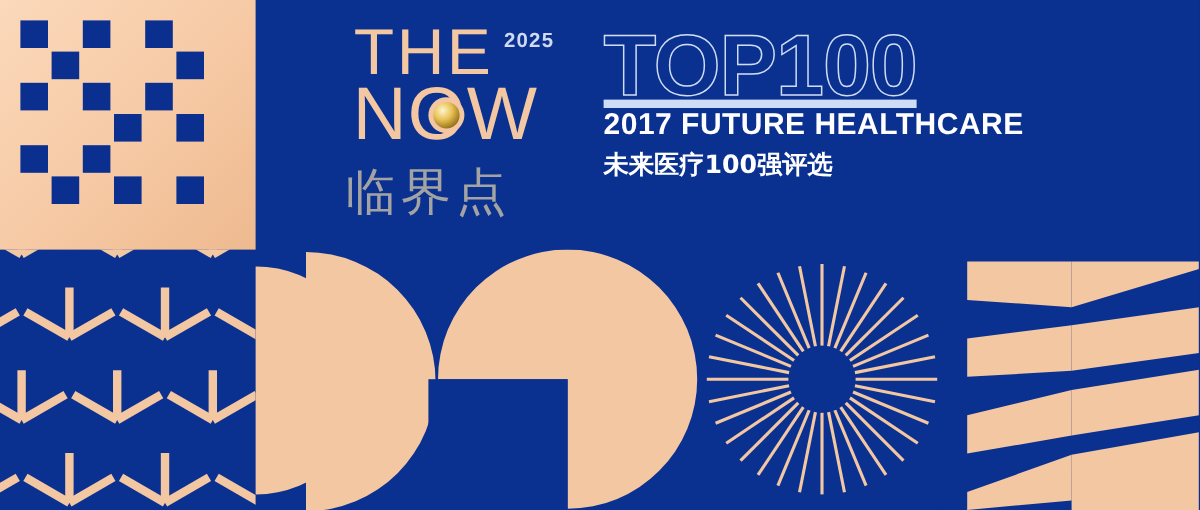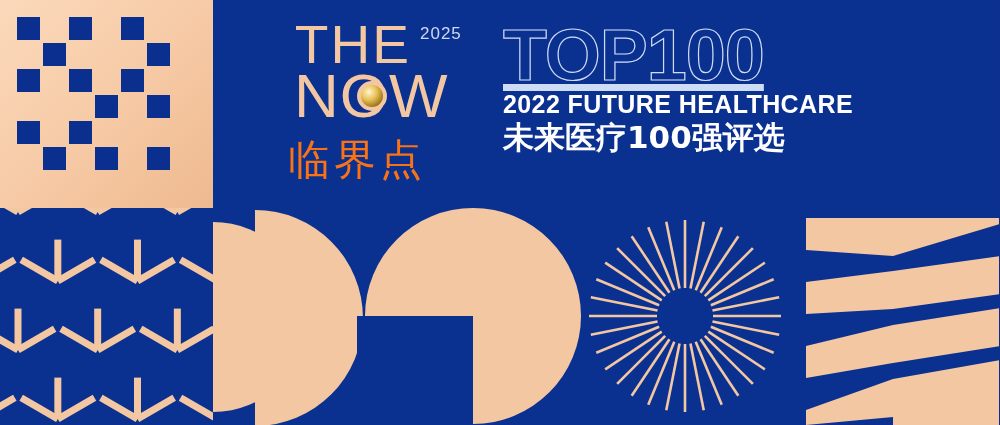--- a/index.html
+++ b/index.html
@@ -32,21 +32,21 @@
   #the-word{
     position:absolute;left:8px;top:6px;
     font-size:54px;line-height:48px;letter-spacing:2px;
     font-weight:400;color:#f4c7a3;
     -webkit-text-stroke:0px;
     font-family:"Liberation Sans",sans-serif;
     transform:scaleX(1.02);
   }
   #year-sup{
     position:absolute;left:132px;top:10px;
-    font-size:17px;letter-spacing:1px;color:#cfd9ef;font-weight:400;
+    font-size:17px;letter-spacing:1px;color:#cfd9ef;font-weight:700;
   }
   #now-row{position:relative;height:62px;}
   #now-word{
     position:absolute;left:6px;top:-4px;
     font-size:62px;line-height:60px;letter-spacing:1px;
     font-weight:400;color:#f4c7a3;
   }
   #orb{
     position:absolute;left:70px;top:12px;width:28px;height:28px;border-radius:50%;
     background:#f4c7a3;
@@ -54,21 +54,21 @@
   }
   #orb::after{
     content:"";position:absolute;left:3px;top:3px;width:22px;height:22px;border-radius:50%;
     background:radial-gradient(circle at 36% 32%, #fff4cf 0%, #e8c257 38%, #a07a1e 72%, #3d2e08 100%);
   }
   #cn-row{
     position:relative;margin-top:6px;
   }
   #cn-title{
     font-size:42px;line-height:44px;letter-spacing:4px;
-    color:#f97316;font-weight:400;
+    color:#a3a3a3;font-weight:400;
     font-family:"DejaVu Sans",sans-serif;
   }
 
   
   #head-block{
     position:absolute;left:503px;top:22px;width:460px;
   }
   #top100{
     font-size:72px;line-height:66px;font-weight:700;letter-spacing:-1px;
     color:transparent;
@@ -76,21 +76,21 @@
     font-family:"Liberation Sans",sans-serif;
     text-decoration:underline;
   }
   #line-en1,#line-en2{
     font-size:25px;line-height:26px;font-weight:700;letter-spacing:0.4px;
     color:#ffffff;font-family:"Liberation Sans",sans-serif;
   }
   #line-en1{margin-top:3px;}
   #line-cn{
     margin-top:2px;
-    font-size:31px;line-height:36px;font-weight:700;letter-spacing:0px;
+    font-size:21px;line-height:36px;font-weight:700;letter-spacing:0px;
     color:#ffffff;font-family:"DejaVu Sans",sans-serif;
   }
 
   
   #bottom-band{
     position:absolute;left:0;top:208px;width:1000px;height:217px;
   }
   #hex-pattern{position:absolute;left:0;top:0;width:213px;height:217px;}
   #halfdisks{position:absolute;left:205px;top:0;width:380px;height:217px;}
   #starburst{position:absolute;left:585px;top:0;width:200px;height:217px;}
@@ -130,21 +130,21 @@
       <div id="now-word">NOW</div>
       <div id="orb"></div>
     </div>
     <div id="cn-row">
       <div id="cn-title">临界点</div>
     </div>
   </div>
 
   <div id="head-block">
     <div id="top100">TOP100</div>
-    <div id="line-en1">2022 FUTURE HEALTHCARE</div>
+    <div id="line-en1">2017 FUTURE HEALTHCARE</div>
     <div id="line-cn">未来医疗100强评选</div>
   </div>
 
   <div id="bottom-band">
 
     <svg id="hex-pattern" viewBox="0 0 213 217" preserveAspectRatio="none">
       <g id="hexg" stroke="#f4c7a3" stroke-width="7" stroke-linecap="butt" fill="none">
           <line x1="-141.3486742963367" y1="-134" x2="-141.3486742963367" y2="-175.4"></line>
           <line x1="-141.3486742963367" y1="-134" x2="-177.99886938449413" y2="-155.16"></line>
           <line x1="-141.3486742963367" y1="-134" x2="-104.69847920817926" y2="-155.16"></line>

